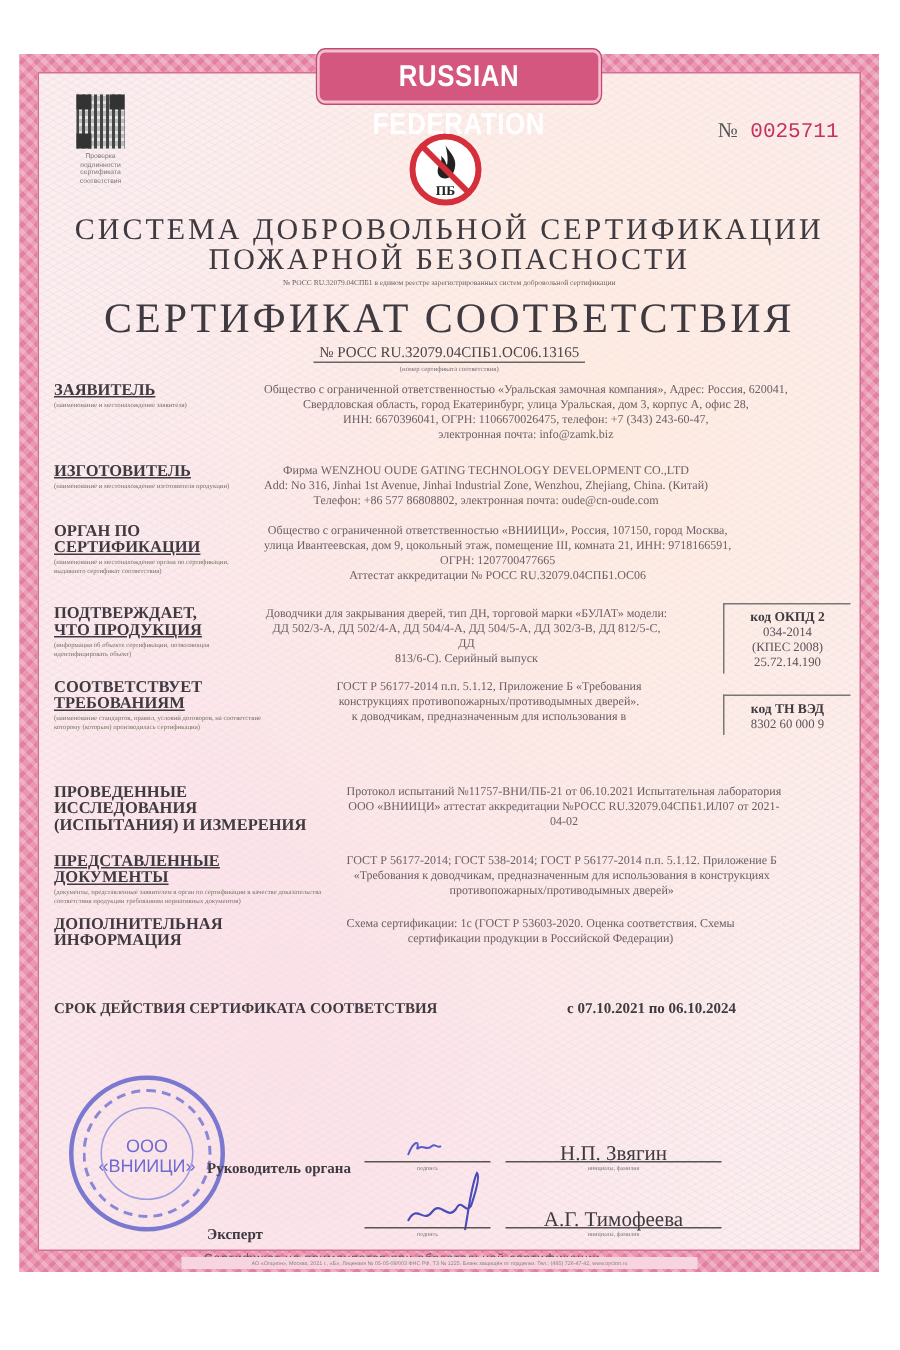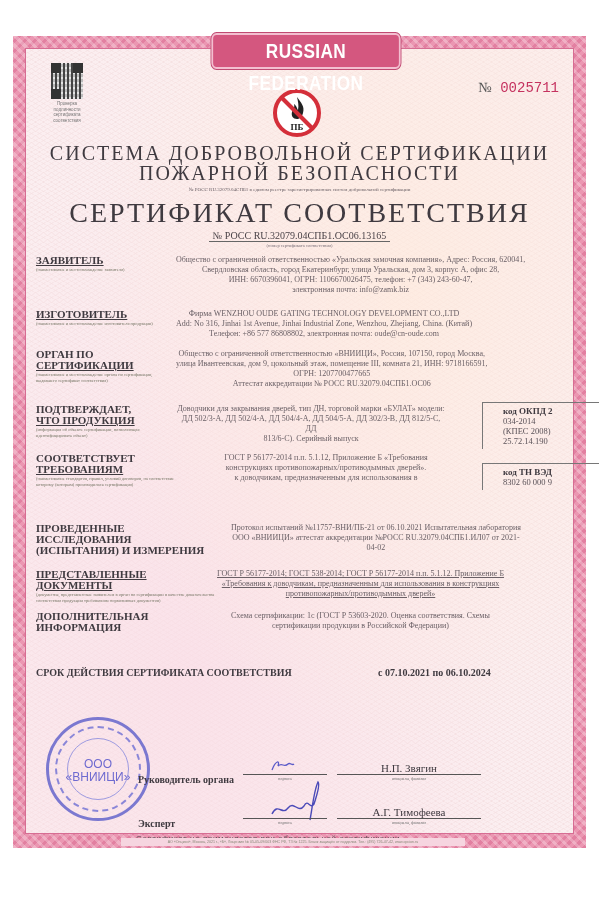--- a/index.html
+++ b/index.html
@@ -54,33 +54,33 @@
   .cert-title { position:absolute; left:0; right:0; top:148px; text-align:center; font-size:28px; letter-spacing:2px; color:#3f3a40; }
   .cert-no { position:absolute; left:0; right:0; top:181px; text-align:center; font-size:10px; color:#4a4348; }
   .cert-no span { border-bottom:1px solid #666; padding:0 4px; }
   .cert-no-cap { position:absolute; left:0; right:0; top:194px; text-align:center; font-size:4.5px; color:#7a7078; }
   .row { position:absolute; left:10px; right:10px; }
   .lbl { position:absolute; left:0; width:130px; }
   .lbl .h { font-weight:bold; font-size:11px; line-height:11px; color:#3f3a40; }
   .lbl .h u { text-decoration:underline; }
   .lbl .cap { font-size:4.5px; line-height:5.5px; color:#776; margin-top:1px; }
   .val { position:absolute; left:140px; font-size:8px; line-height:10px; color:#6a6066;text-align:center; }
-  .code-box { position:absolute; border-left:1px solid #777; border-top:1px solid #777; text-align:left; font-size:8.5px; line-height:10px; color:#5a5258; padding:3px 20px; }
+  .code-box { position:absolute; border-left:1px solid #777; border-top:1px solid #777; text-align:center; font-size:8.5px; line-height:10px; color:#5a5258; padding:3px 4px; }
   .code-box b { font-size:9px; color:#3f3a40; }
   .validity { position:absolute; left:10px; right:10px; top:618px; font-weight:bold; font-size:10px; color:#3f3a40; }
   .validity .d { position:absolute; left:342px; top:0; }
   .stamp { position:absolute; left:20px; top:668px; width:104px; height:104px; border-radius:50%; border:3px solid #7b78d0; box-sizing:border-box; color:#6e6ad0; }
   .stamp::before { content:""; position:absolute; inset:6px; border-radius:50%; border:2px dashed #8a86d8; }
   .stamp::after { content:""; position:absolute; inset:18px; border-radius:50%; border:1px solid #9d9ae0; }
   .stamp .t { position:absolute; left:0; right:0; top:38px; text-align:center; font-family:"Liberation Sans", sans-serif; font-size:12px; line-height:13px; }
   .sig-row { position:absolute; left:112px; right:60px; }
   .sig-row .lab { position:absolute; left:0; top:0; font-weight:bold; font-size:10px; color:#3f3a40;margin-top:12px; }
   .sig-row .line1 { position:absolute; left:105px; width:84px; top:12px; border-bottom:1px solid #555; }
   .sig-row .line2 { position:absolute; left:199px; width:144px; top:12px; border-bottom:1px solid #555; }
-  .sig-row .name { position:absolute; left:199px; width:144px; top:0; text-align:center; font-size:11px; color:#3f3a40; }
+  .sig-row .name { position:absolute; left:199px; width:144px; top:0; text-align:center; font-size:14px; color:#3f3a40; }
   .sig-row .cap1 { position:absolute; left:105px; width:84px; top:14px; text-align:center; font-size:4px; color:#777; }
   .sig-row .cap2 { position:absolute; left:199px; width:144px; top:14px; text-align:center; font-size:4px; color:#777; }
   .footer-note { position:absolute; left:110px; top:785px; font-family:"Liberation Sans", sans-serif; font-size:8px; letter-spacing:0.6px; color:#5a5258; }
   .printer { position:absolute; left:108px; bottom:2px; width:344px; height:8px; background:#f6d5e0; font-family:"Liberation Sans", sans-serif; font-size:3.6px; line-height:8px; color:#887; text-align:center; white-space:nowrap; overflow:hidden; }
 </style>
 </head>
 <body>
 
 <div class="cert">
   <div class="border-pattern"></div>
@@ -199,21 +199,21 @@
         <div>ООО «ВНИИЦИ» аттестат аккредитации №РОСС RU.32079.04СПБ1.ИЛ07 от 2021-</div>
         <div>04-02</div>
       </div>
     </div>
 
     <div class="row" style="top:520px;">
       <div class="lbl" style="width:185px;">
         <div class="h"><u>ПРЕДСТАВЛЕННЫЕ ДОКУМЕНТЫ</u></div>
         <div class="cap">(документы, представленные заявителем в орган по сертификации в качестве доказательства соответствия продукции требованиям нормативных документов)</div>
       </div>
-      <div class="val" style="left:181px;text-decoration:underline;">
+      <div class="val" style="left:195px;">
         <div>ГОСТ Р 56177-2014; ГОСТ 538-2014; ГОСТ Р 56177-2014 п.п. 5.1.12. Приложение Б</div>
         <div>«Требования к доводчикам, предназначенным для использования в конструкциях</div>
         <div>противопожарных/противодымных дверей»</div>
       </div>
     </div>
 
     <div class="row" style="top:562px;">
       <div class="lbl" style="width:180px;">
         <div class="h">ДОПОЛНИТЕЛЬНАЯ</div>
         <div class="h">ИНФОРМАЦИЯ</div>

